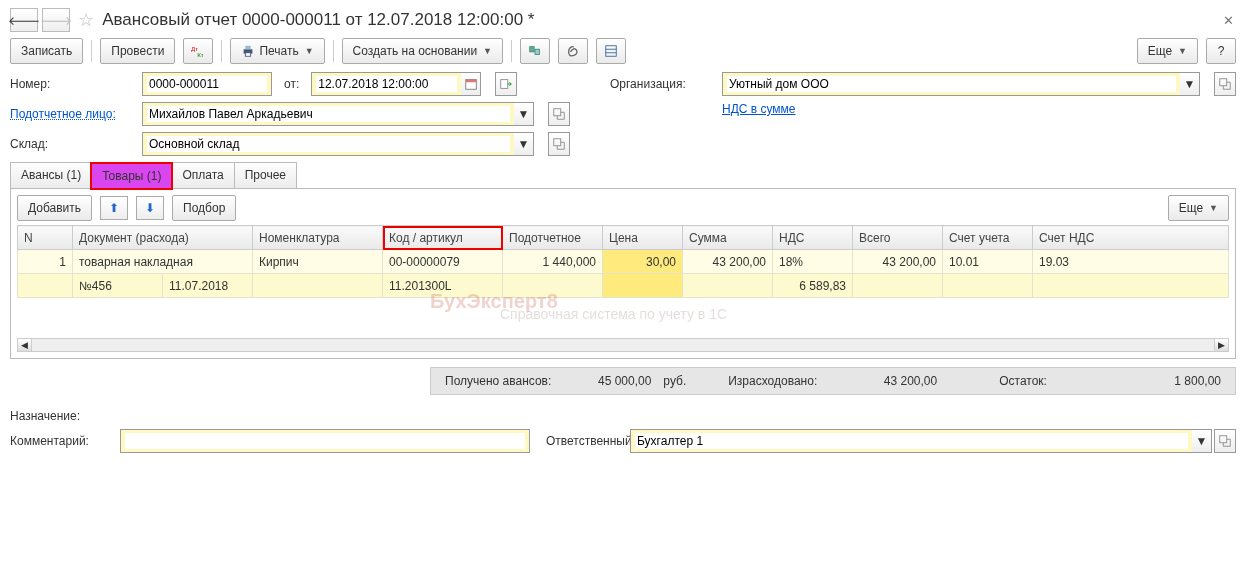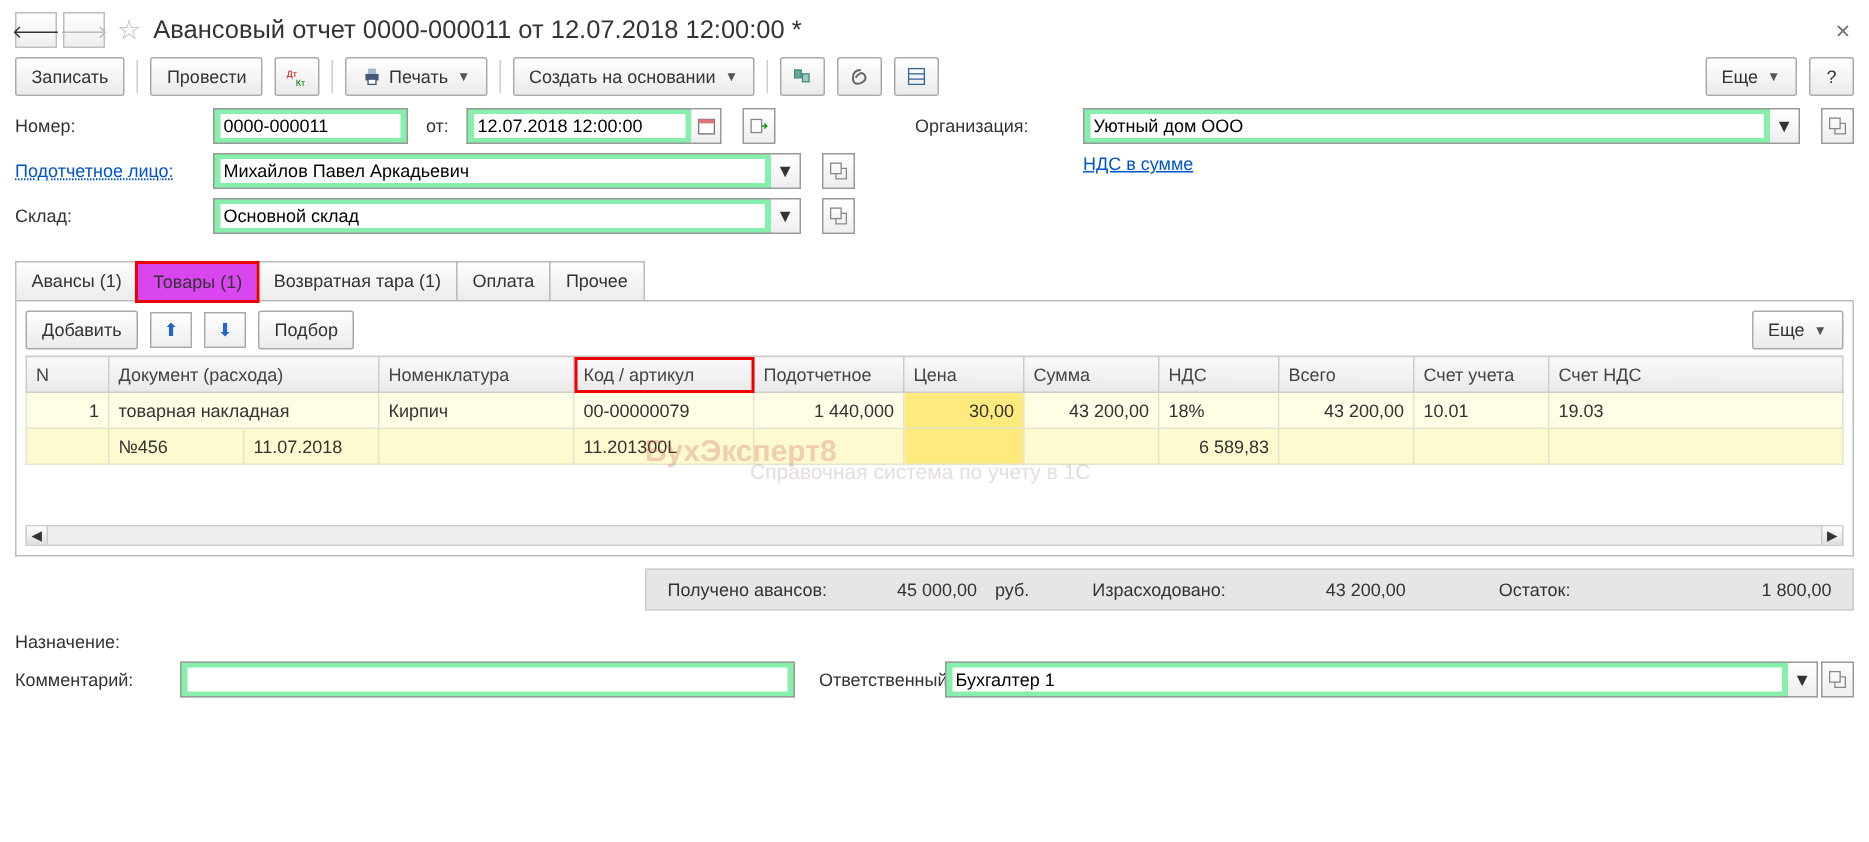--- a/index.html
+++ b/index.html
@@ -28,38 +28,38 @@
   }
   .btn.primary { background: linear-gradient(#ffe97a,#f7d436); border-color: #b89900; font-weight: bold; }
   .btn-icon { width: 30px; justify-content: center; padding: 0; }
   .btn .chev { font-size: 9px; color: #555; margin-left: 2px; }
   .sep { width: 1px; height: 22px; background: #ccc; }
   .spacer { flex: 1; }
   .form-row-full { display: flex; align-items: center; gap: 12px; margin-bottom: 6px; }
   .label { color: #333; }
   .label-link { color: #0055cc; text-decoration: underline dotted; cursor: pointer; }
   .input {
-    height: 24px; border: 1px solid #999; padding: 0 4px; background: #86efac;
+    height: 24px; border: 1px solid #999; padding: 0 4px; background: #fef9c3;
     display: inline-flex; align-items: center;
   }
   .input input { border: none; outline: none; font-size: 12px; width: 100%; }
   .combo { display: flex; }
   .combo .input { border-right: none; }
   .combo .minibtn {
     width: 20px; height: 24px; border: 1px solid #999; background: linear-gradient(#fff,#eee);
     display: inline-flex; align-items: center; justify-content: center; cursor: pointer;
     border-left: none;
   }
   .detached-btn { width: 22px; height: 24px; border: 1px solid #999; background: linear-gradient(#fff,#eee); display: inline-flex; align-items: center; justify-content: center; margin-left: 2px; cursor: pointer; }
   
   .two-col { display: flex; gap: 40px; align-items:flex-start; }
   .left-col { width: 560px; }
   .right-col { flex: 1; }
   
-  .tabs { display: flex; border-bottom: 1px solid #bbb; margin-top: 12px; }
+  .tabs { display: flex; border-bottom: 1px solid #bbb; }
   .tab {
     padding: 5px 10px; border: 1px solid #bbb; border-bottom: none; margin-right: -1px;
     background: linear-gradient(#fdfdfd,#ececec); cursor: pointer;
   }
   .tab.active { background: #d946ef; border-bottom: 1px solid #fff; position: relative; top: 1px; }
   .tab.highlight { outline: 2px solid #e00; outline-offset: -1px; }
   
   .pane { border: 1px solid #bbb; border-top: none; padding: 6px; }
   .pane-toolbar { display: flex; gap: 8px; align-items: center; margin-bottom: 4px; }
   .arrow-btn {
@@ -247,21 +247,20 @@
     <div class="form-row-full">
       <span style="width:100px"></span>
       <a class="label-link" style="color:#0055cc; text-decoration:underline solid;">НДС в сумме</a>
     </div>
   </div>
 </div>
 
 <div class="tabs">
   <div class="tab">Авансы (1)</div>
   <div class="tab active highlight">Товары (1)</div>
-  <div class="tab">Возвратная тара (1)</div>
   <div class="tab">Оплата</div>
   <div class="tab">Прочее</div>
 </div>
 
 <div class="pane">
   <div class="pane-toolbar">
     <div class="btn">Добавить</div>
     <div class="arrow-btn">
         <span style="color:#26c">⬆</span>
       </div>

